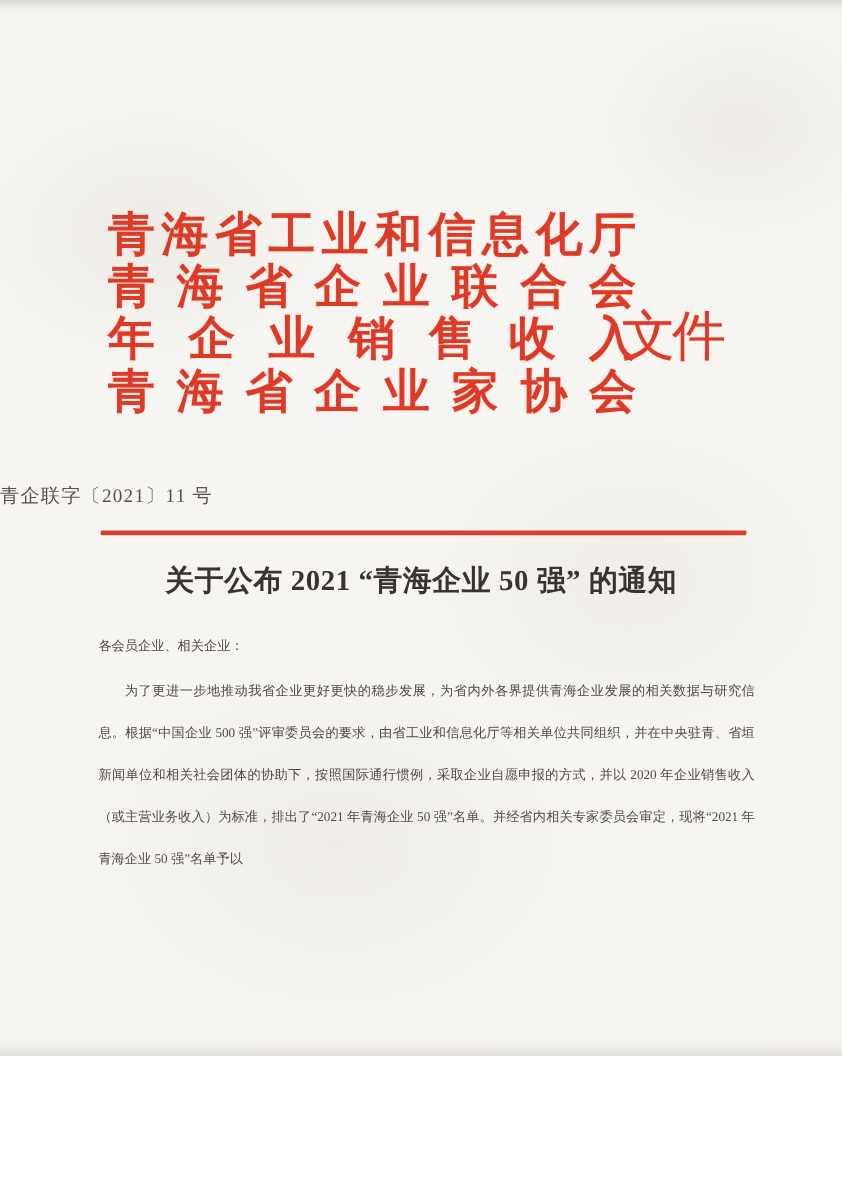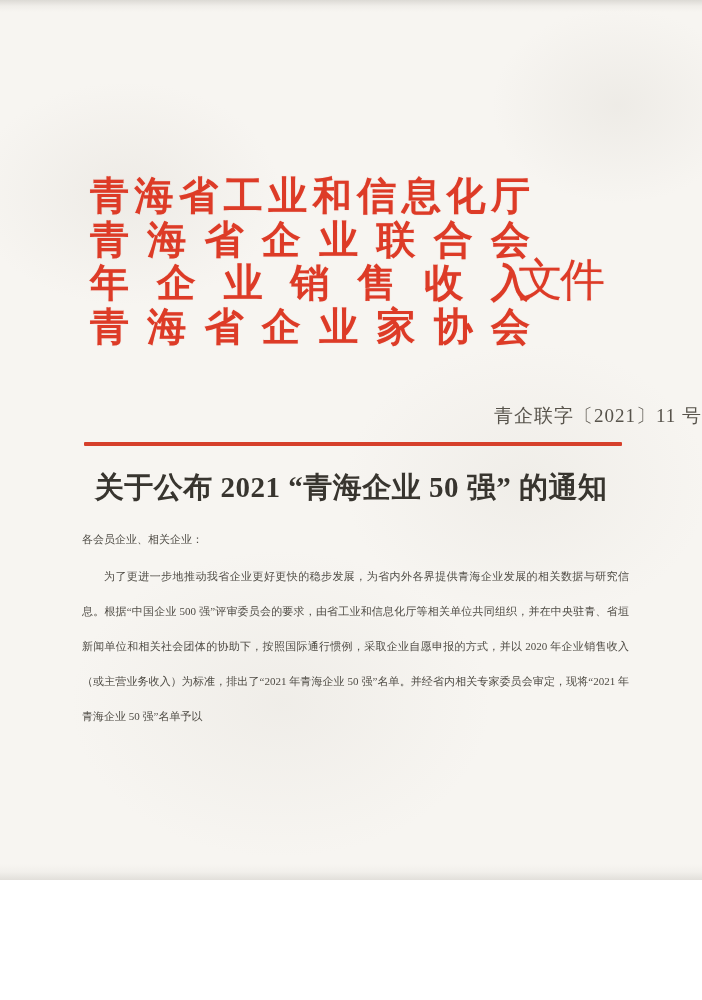--- a/index.html
+++ b/index.html
@@ -66,22 +66,22 @@
     text-shadow: 0 0 1px rgba(221,59,39,0.4);
     white-space: nowrap;
   }
 
   
   .doc-number {
     position: absolute;
     top: 403px;
     left: 0;
     right: 0;
-    text-align: right;
-    font-size: 19px;
+    text-align: left;
+    font-size: 16px;
     color: var(--meta_ink, #57534b);
     letter-spacing: 1px;
   }
 
   
   .red-rule {
     position: absolute;
     top: 442px;
     left: 84px;
     width: 538px;
@@ -90,21 +90,21 @@
     border-radius: 1px;
   }
 
   
   .doc-title {
     position: absolute;
     top: 468px;
     left: 0;
     right: 0;
     text-align: center;
-    font-size: 29px;
+    font-size: 24px;
     font-weight: bold;
     color: var(--title_ink, #38352f);
     letter-spacing: 0.5px;
   }
 
   
   .doc-body {
     position: absolute;
     top: 522px;
     left: 82px;

